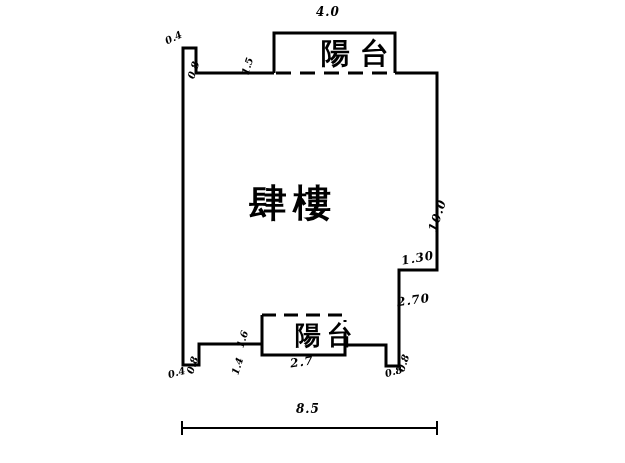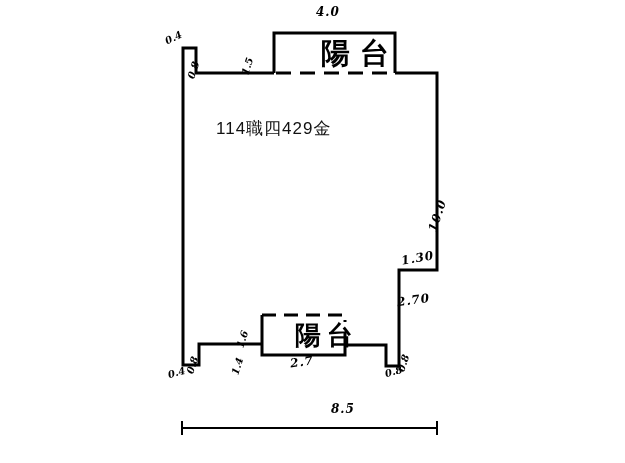--- a/index.html
+++ b/index.html
@@ -67,22 +67,24 @@
 
     <path d="M274,73 V33 H395 V73" fill="none" stroke="#000" stroke-width="3"></path>
 
     <path d="M262,315 V355 H345 V332" fill="none" stroke="#000" stroke-width="3"></path>
 
     <path d="M262,315 H345 V322" fill="none" stroke="#000" stroke-width="3" stroke-dasharray="14,8"></path>
 
     <path d="M182,428 H437 M182,421 V435 M437,421 V435" fill="none" stroke="#000" stroke-width="2"></path>
   </svg>
 
-  <div class="lbl printed" style="left:216px;top:120px;">114職四429金</div>
 
+  <div class="floor-name">
+    <span class="brush">肆樓</span>
+  </div>
 
 
   <div class="balcony-box" style="left:276px;top:35px;width:118px;height:37px;">
     <span class="brush">陽台</span>
   </div>
   <div class="balcony-box small" style="left:264px;top:317px;width:80px;height:36px;">
     <span class="brush">陽台</span>
   </div>
 
   <div class="lbl dim" style="left:316px;top:6px;">4.0</div>
@@ -92,15 +94,15 @@
   <div class="lbl dim rot" style="left:438px;top:221px;">10.0</div>
   <div class="lbl dim" style="left:401px;top:252px;transform:rotate(-10deg);">1.30</div>
   <div class="lbl dim" style="left:397px;top:294px;transform:rotate(-8deg);">2.70</div>
   <div class="lbl dim sm rot" style="left:406px;top:363px;">0.8</div>
   <div class="lbl dim sm" style="left:385px;top:367px;transform:rotate(-15deg);">0.8</div>
   <div class="lbl dim" style="left:290px;top:356px;transform:rotate(-8deg);">2.7</div>
   <div class="lbl dim sm rot" style="left:245px;top:339px;">1.6</div>
   <div class="lbl dim sm rot" style="left:240px;top:366px;">1.4</div>
   <div class="lbl dim sm rot" style="left:195px;top:365px;">0.8</div>
   <div class="lbl dim sm" style="left:168px;top:368px;transform:rotate(-15deg);">0.4</div>
-  <div class="lbl dim" style="left:296px;top:403px;margin-left:35px;">8.5</div>
+  <div class="lbl dim" style="left:296px;top:403px;">8.5</div>
 
 </div>
 
 </body></html>

